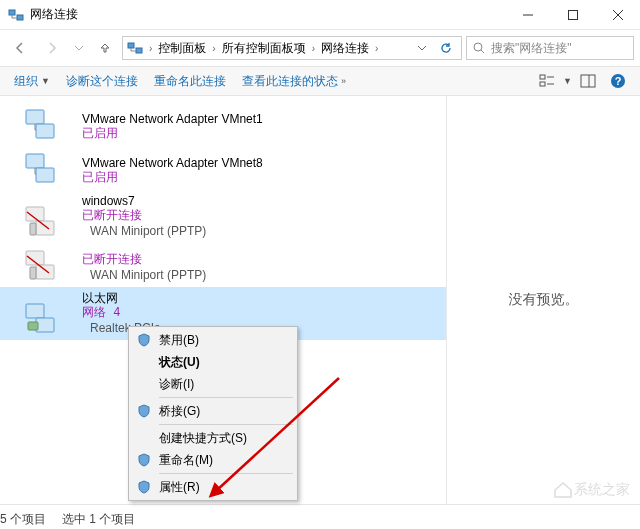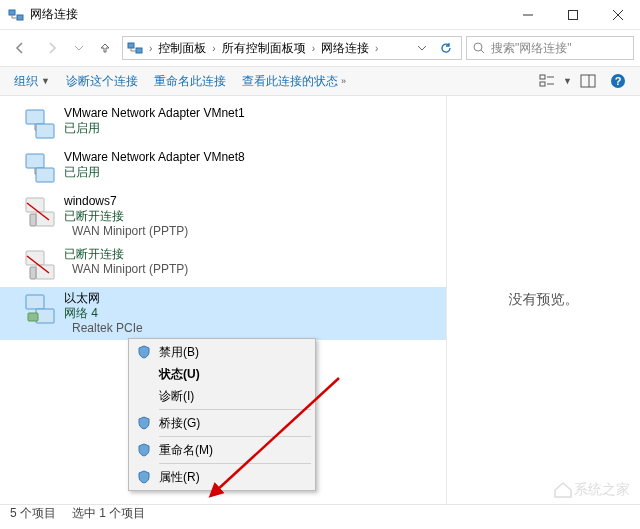--- a/index.html
+++ b/index.html
@@ -26,37 +26,37 @@
 .tb-item { color: #1a6fb5; padding: 2px 6px; display: flex; align-items: center; gap: 3px; font-size: 12px; }
 .tb-item .dd { font-size: 9px; color: #555; }
 .tb-right { margin-left: auto; display: flex; align-items: center; gap: 2px; }
 .tb-iconbtn { width: 28px; height: 24px; display: flex; align-items: center; justify-content: center; }
 
 .content { display: flex; height: 408px; }
 .listpane { width: 446px; padding: 6px 0 0 0; position: relative; }
 .divider { width: 1px; background: #e8e8e8; }
 .previewpane { flex: 1; display: flex; align-items: center; justify-content: center; color: #555; font-size: 14px; }
 
-.netitem { display: flex; align-items: flex-start; padding: 4px 8px 4px 22px; gap: 6px; }
+.netitem { display: flex; align-items: flex-end; padding: 4px 8px 4px 22px; gap: 24px; }
 .netitem.selected { background: #cce8ff; }
 .neticon { width: 36px; height: 36px; flex-shrink: 0; }
 .netinfo { display: flex; flex-direction: column; line-height: 15px; }
 .netinfo .l1 { color: #000; }
-.netinfo .l2 { color: #14532d; }
+.netinfo .l2 { color: #a21caf; font-family: Liberation Mono, monospace; }
 .netinfo .l3 { color: #555; margin-left: 8px; }
 
-.ctxmenu { position: absolute; left: 128px; top: 326px; width: 188px; background: #f2f2f2; border: 1px solid #bcbcbc; box-shadow: 2px 2px 4px rgba(0,0,0,.25); padding: 2px; z-index: 10; margin-top: 12px; }
+.ctxmenu { position: absolute; left: 128px; top: 326px; width: 170px; background: #f2f2f2; border: 1px solid #bcbcbc; box-shadow: 2px 2px 4px rgba(0,0,0,.25); padding: 2px; z-index: 10; }
 .ctxitem { display: flex; align-items: center; height: 22px; padding: 0 8px 0 4px; gap: 6px; font-size: 12px; }
 .ctxitem.bold { font-weight: bold; }
 .ctxitem .cicon { width: 18px; height: 18px; display: flex; align-items: center; justify-content: center; }
 .ctxsep { height: 1px; background: #d0d0d0; margin: 2px 2px 2px 28px; }
 
 .arrow { position: absolute; left: 204px; top: 373px; z-index: 20; pointer-events: none; }
 
-.statusbar { height: 24px; border-top: 1px solid #e5e5e5; display: flex; align-items: flex-start; padding: 0 10px; gap: 16px; color: #444; }
+.statusbar { height: 24px; border-top: 1px solid #e5e5e5; display: flex; align-items: flex-end; padding: 0 0; gap: 16px; color: #444; }
 
 .watermark { position: absolute; right: 10px; bottom: 30px; color: #bbb; font-size: 14px; display: flex; align-items: center; opacity: .5; pointer-events:none; }
 
 svg { display: block; }
 </style>
 </head>
 <body>
 
 <div class="titlebar">
   <span class="ticon">
@@ -291,20 +291,24 @@
   <div class="ctxitem">
     <span class="cicon">
         <svg width="14" height="14" viewBox="0 0 14 14">
           <path d="M7 1 2 3v4c0 3 2 5 5 6 3-1 5-3 5-6V3Z" fill="#6ca6d9" stroke="#3a7ab5"></path>
         </svg>
       </span>
     <span>桥接(G)</span>
   </div>
   <div class="ctxsep"></div>
   <div class="ctxitem">
+    <span class="cicon"></span>
+      <span>创建快捷方式(S)</span>
+  </div>
+  <div class="ctxitem">
     <span class="cicon">
         <svg width="14" height="14" viewBox="0 0 14 14">
           <path d="M7 1 2 3v4c0 3 2 5 5 6 3-1 5-3 5-6V3Z" fill="#6ca6d9" stroke="#3a7ab5"></path>
         </svg>
       </span>
     <span>重命名(M)</span>
   </div>
   <div class="ctxsep"></div>
   <div class="ctxitem">
     <span class="cicon">

